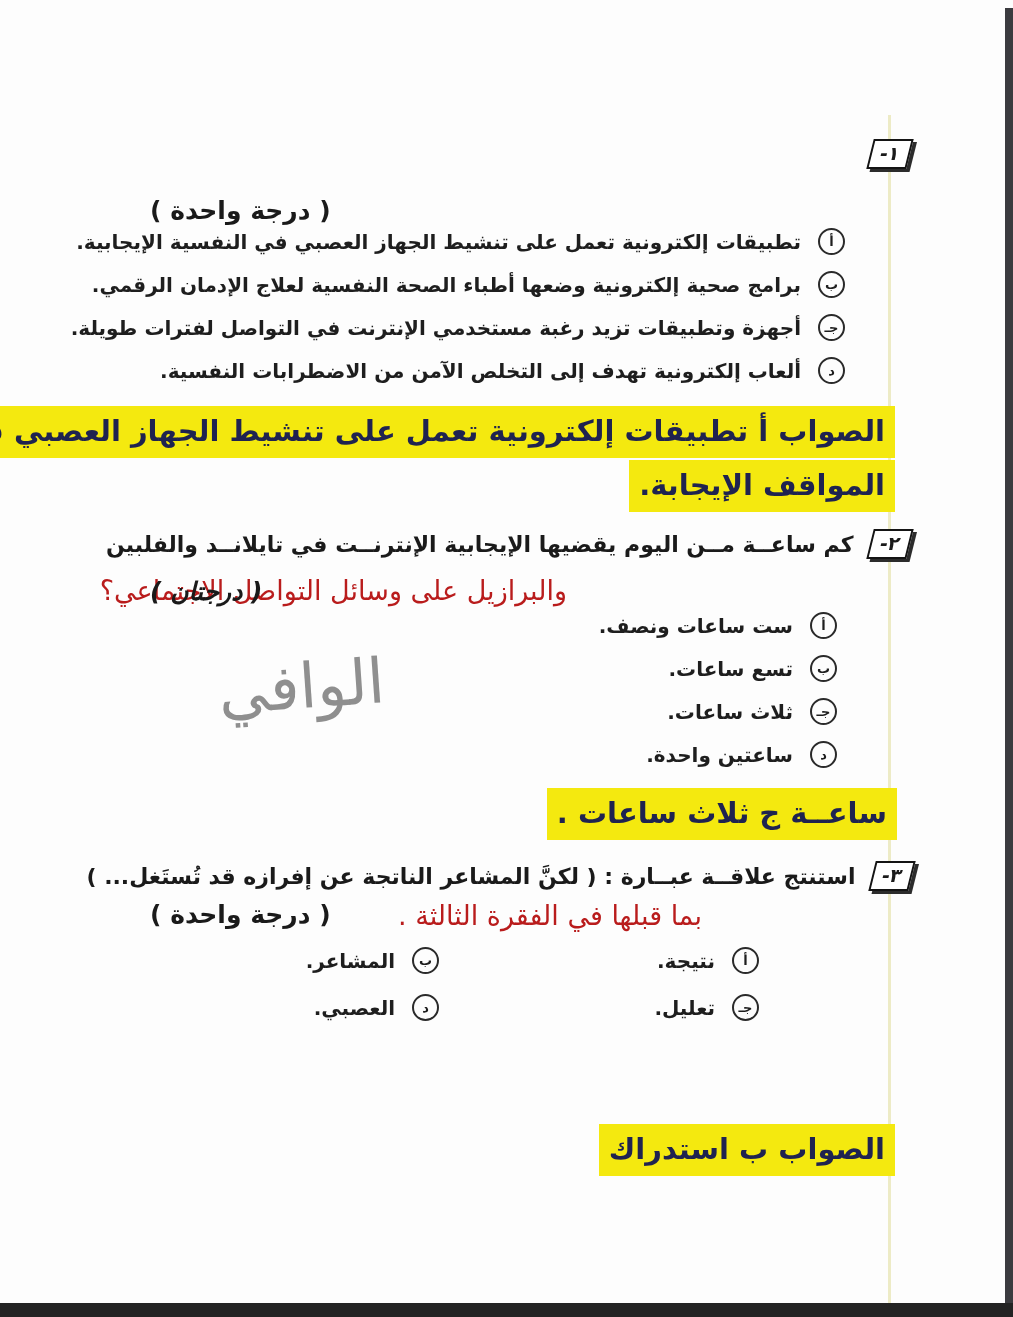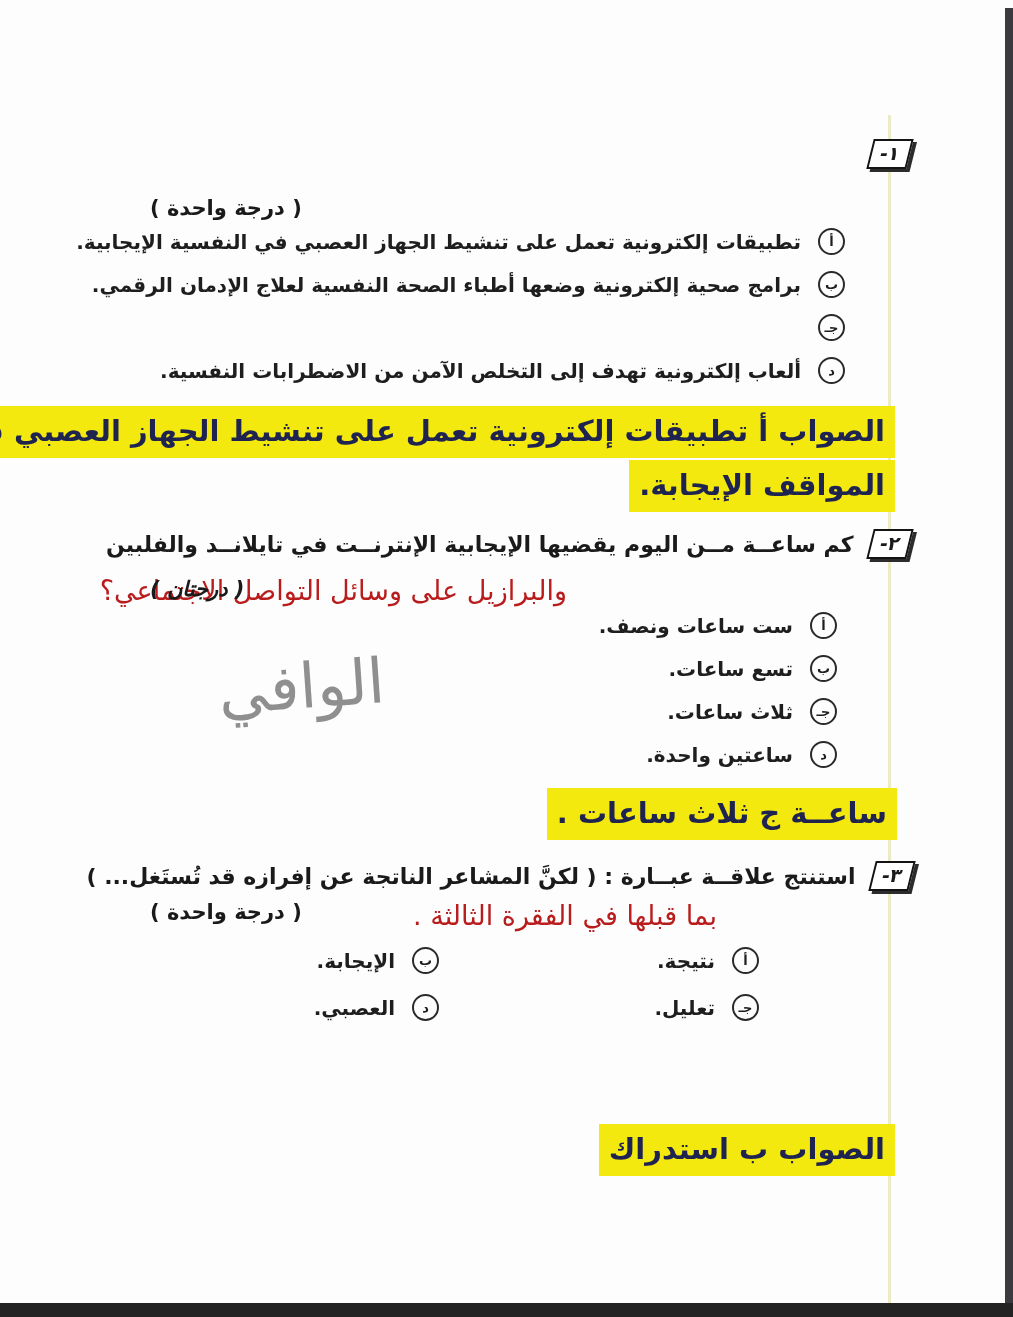--- a/index.html
+++ b/index.html
@@ -44,21 +44,21 @@
   .q-line2 {
     position: absolute;
     font-size: 27px;
     font-weight: 400;
     color: #b91c1c;
     white-space: nowrap;
     direction: rtl;
   }
   .points {
     position: absolute;
-    font-size: 21px;
+    font-size: 25px;
     font-weight: 700;
     color: #1a1a1a;
     white-space: nowrap;
     direction: rtl;
     text-align: center;
   }
 
   .qbadge {
     display: inline-block;
     transform: skewX(-14deg);
@@ -147,20 +147,21 @@
   <div class="opt" style="top:228px; right:168px;">
     <span class="circle">أ</span>
     <span>تطبيقات إلكترونية تعمل على تنشيط الجهاز العصبي في النفسية الإيجابية.</span>
   </div>
   <div class="opt" style="top:271px; right:168px;">
     <span class="circle">ب</span>
     <span>برامج صحية إلكترونية وضعها أطباء الصحة النفسية لعلاج الإدمان الرقمي.</span>
   </div>
   <div class="opt" style="top:314px; right:168px;">
     <span class="circle">جـ</span>
+    <span>أجهزة وتطبيقات تزيد رغبة مستخدمي الإنترنت في التواصل لفترات طويلة.</span>
   </div>
   <div class="opt" style="top:357px; right:168px;">
     <span class="circle">د</span>
     <span>ألعاب إلكترونية تهدف إلى التخلص الآمن من الاضطرابات النفسية.</span>
   </div>
 
   <div class="answer-block" style="top:406px; right:118px;">
     <span class="hl">الصواب أ تطبيقات إلكترونية تعمل على تنشيط الجهاز العصبي في</span><br>
     <span class="hl">المواقف الإيجابة.</span>
   </div>
@@ -192,30 +193,30 @@
   <div class="watermark">الوافي</div>
 
   <div class="answer-block" style="top:788px; right:116px;">
     <span class="hl">ساعــة ج ثلاث ساعات .</span>
   </div>
 
   <div class="q-title" style="top:861px; right:102px;">
     <span class="qbadge">٣-</span>
     <span>استنتج علاقــة عبــارة : ( لكنَّ المشاعر الناتجة عن إفرازه قد تُستَغل... )</span>
   </div>
-  <div class="q-line2" style="top:900px; right:296px;">بما قبلها في الفقرة الثالثة .</div>
+  <div class="q-line2" style="top:900px; right:311px;">بما قبلها في الفقرة الثالثة .</div>
   <div class="points" style="top:900px; left:150px;">( درجة واحدة )</div>
 
   <div class="opt" style="top:947px; right:254px;">
     <span class="circle">أ</span>
     <span>نتيجة.</span>
   </div>
   <div class="opt" style="top:947px; right:574px;">
     <span class="circle">ب</span>
-    <span>الإيجابة.</span>
+    <span>المشاعر.</span>
   </div>
   <div class="opt" style="top:994px; right:254px;">
     <span class="circle">جـ</span>
     <span>تعليل.</span>
   </div>
   <div class="opt" style="top:994px; right:574px;">
     <span class="circle">د</span>
     <span>العصبي.</span>
   </div>
 

